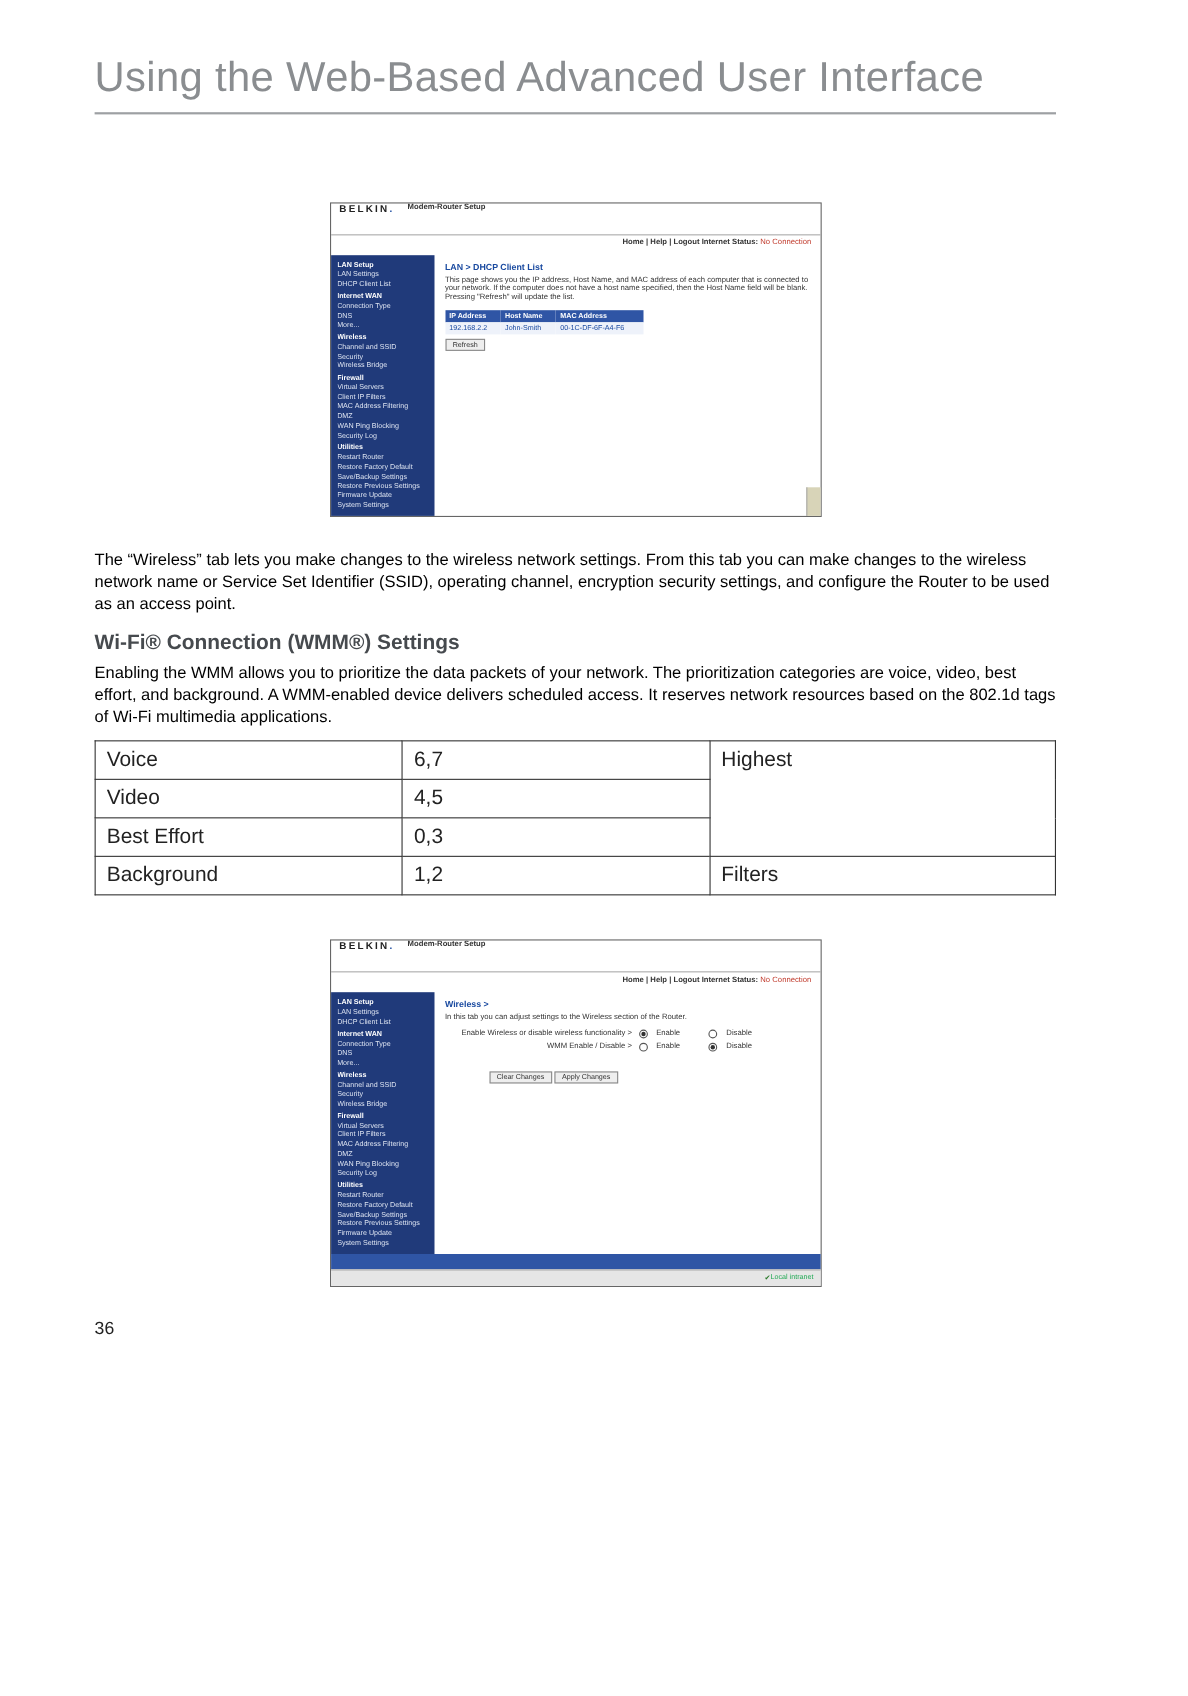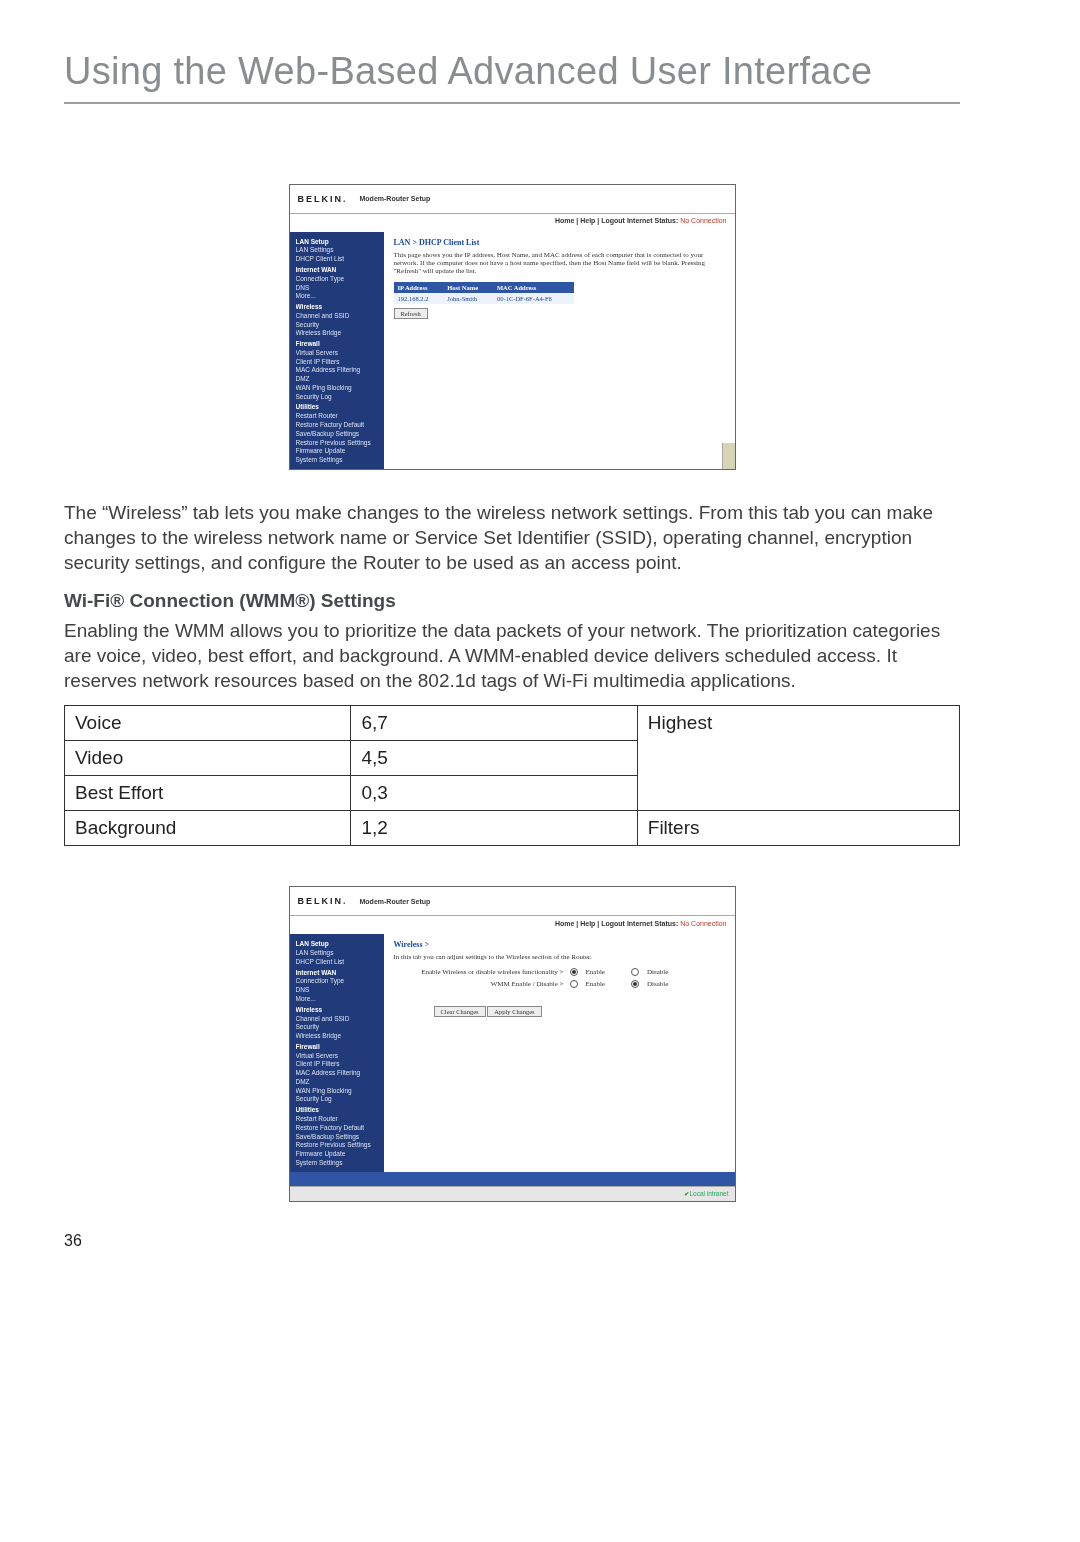--- a/index.html
+++ b/index.html
@@ -5,21 +5,21 @@
   body {
     margin: 0;
     padding: 0;
     background: #fff;
     font-family: Arial, Helvetica, sans-serif;
     color: #222;
   }
   .page {
     width: 1080px;
     margin: 0 auto;
-    padding: 50px 120px 40px 64px;
+    padding: 50px 120px 40px 86px;
     box-sizing: border-box;
   }
   .page-title {
     font-size: 38px;
     color: #8a8d90;
     font-weight: 400;
     margin: 0 0 8px 0;
     letter-spacing: 0.3px;
     line-height: 1.15;
     text-align: left;
@@ -32,21 +32,21 @@
   
   .shot {
     width: 445px;
     margin: 0 auto 30px auto;
     border: 1px solid #666;
     font-size: 7.5px;
     background: #fff;
   }
   .shot .topbar {
     display: flex;
-    align-items: center;
+    align-items: flex-start;
     height: 28px;
     border-bottom: 1px solid #aaa;
     padding: 0 8px;
   }
   .shot .brand {
     font-weight: bold;
     letter-spacing: 2px;
     font-size: 9px;
     color: #222;
   }
@@ -81,21 +81,20 @@
     line-height: 1.35;
   }
   .shot .nav .hd { color: #fff; font-weight: bold; margin-top: 2px; }
   .shot .nav div { white-space: nowrap; overflow: hidden; }
   .shot .main {
     flex: 1;
     padding: 6px 10px;
     font-size: 7px;
     color: #333;
     position: relative;
-    font-family: Liberation Serif, serif;
   }
   .shot .main .crumb { color: #1a4aa0; font-weight: bold; font-size: 8px; }
   .shot .main .desc { color: #333; margin: 4px 0 6px 0; line-height: 1.2; }
   .shot table.dhcp {
     border-collapse: collapse;
     width: 180px;
     font-size: 6.5px;
   }
   .shot table.dhcp th {
     background: #2f55a5;
@@ -157,23 +156,23 @@
     font-weight: bold;
     margin: 20px 0 8px 0;
   }
   h3.sub {
     font-size: 19px;
     color: #464a4e;
     font-weight: bold;
     margin: 14px 0 6px 0;
   }
   p.body {
-    font-size: 19px;
+    font-size: 15px;
     line-height: 1.33;
-    color: #404040;
+    color: #000000;
     margin: 4px 0 12px 0;
   }
   
   table.pri {
     border-collapse: collapse;
     width: 100%;
     margin: 8px 0 40px 0;
   }
   table.pri td {
     border: 1.5px solid #333;

